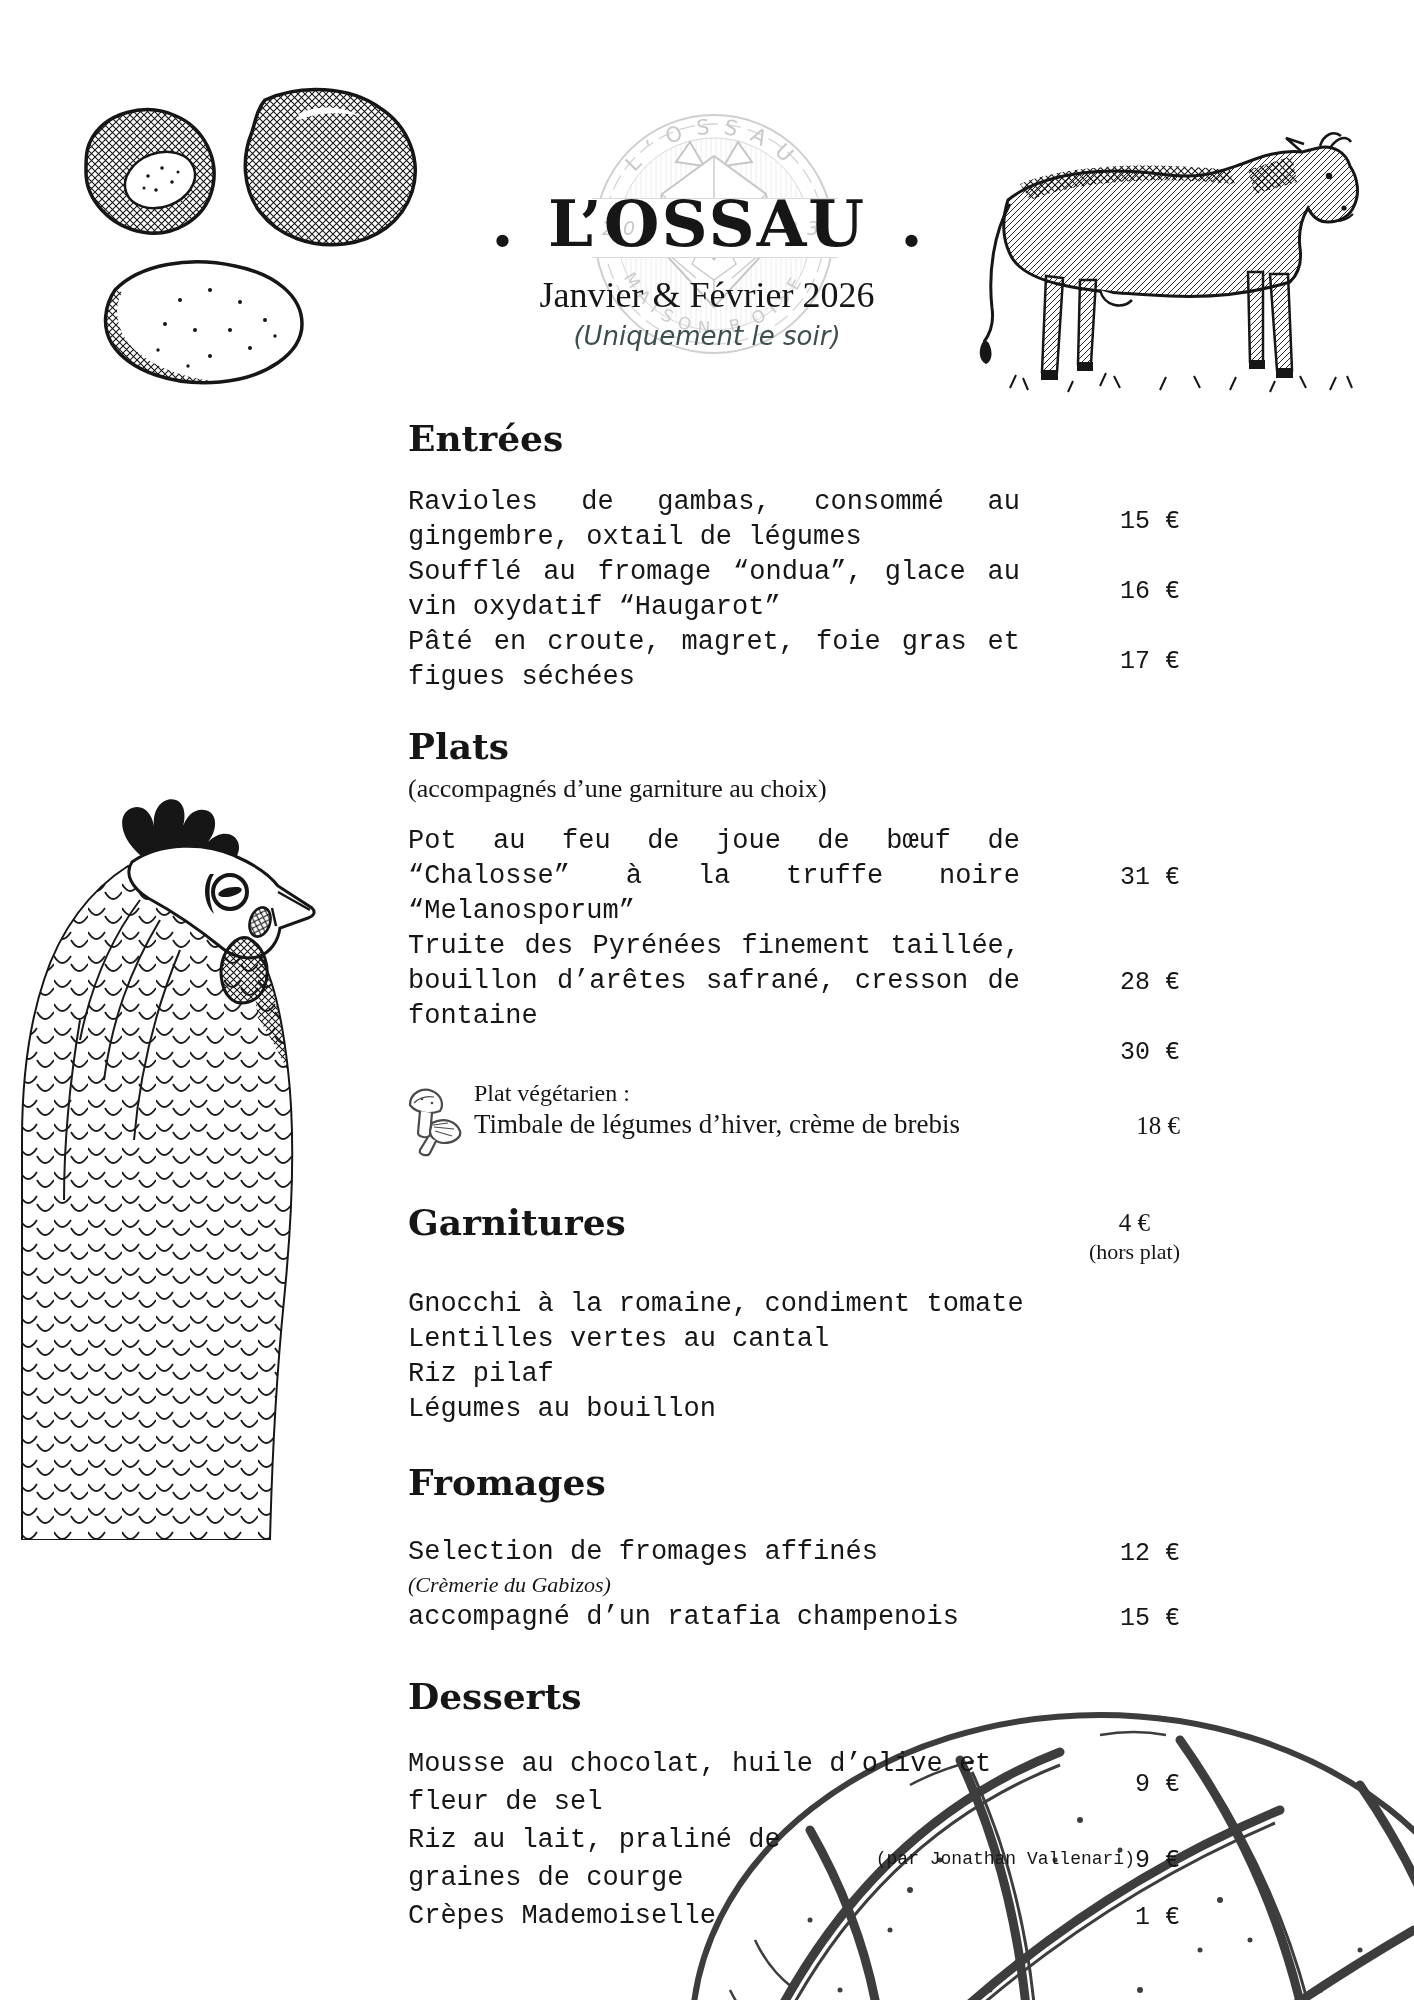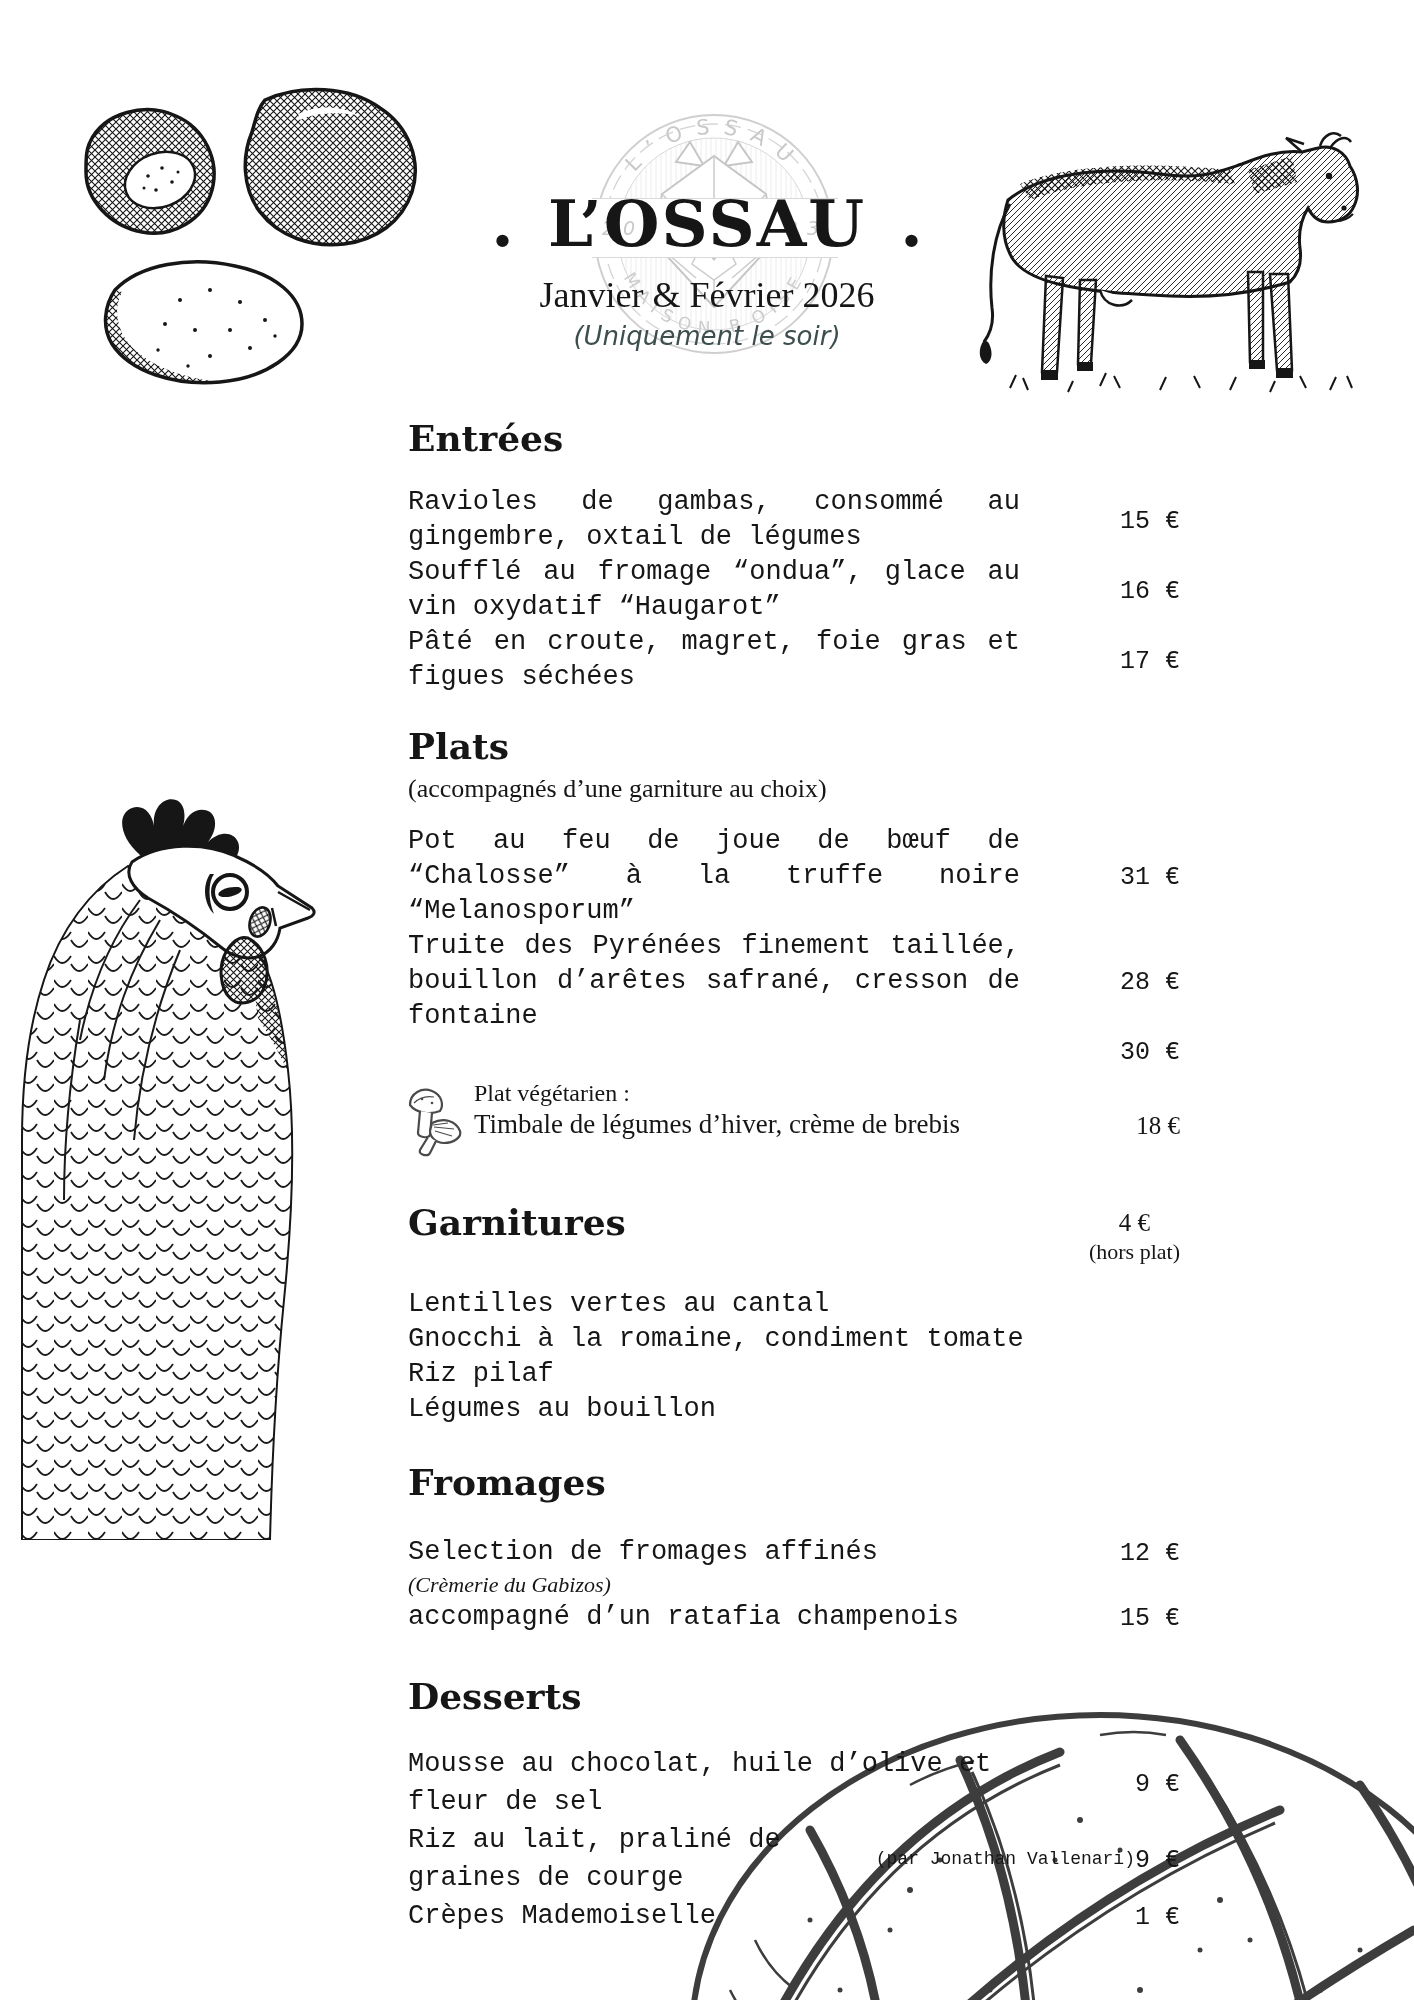--- a/index.html
+++ b/index.html
@@ -345,24 +345,24 @@
       <div class="sec-head-row">
         <h2>Garnitures</h2>
         <div class="sp"></div>
         <div class="price-stack">
           <div class="pr">4 €</div>
           <div class="pr-note">(hors plat)</div>
         </div>
       </div>
       <div class="rows plain-list">
         <div class="row">
+          <div class="nm">Gnocchi à la romaine, condiment tomate</div>
+        </div>
+        <div class="row">
           <div class="nm">Lentilles vertes au cantal</div>
-        </div>
-        <div class="row">
-          <div class="nm">Gnocchi à la romaine, condiment tomate</div>
         </div>
         <div class="row">
           <div class="nm">Riz pilaf</div>
         </div>
         <div class="row">
           <div class="nm">Légumes au bouillon</div>
         </div>
       </div>
     </section>
 

